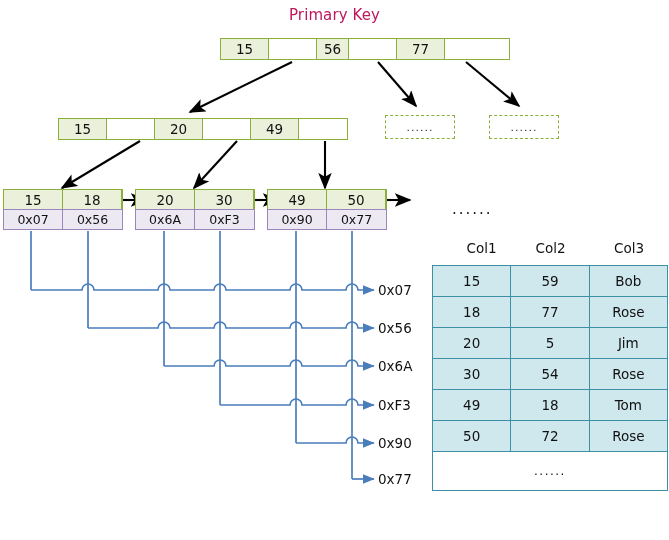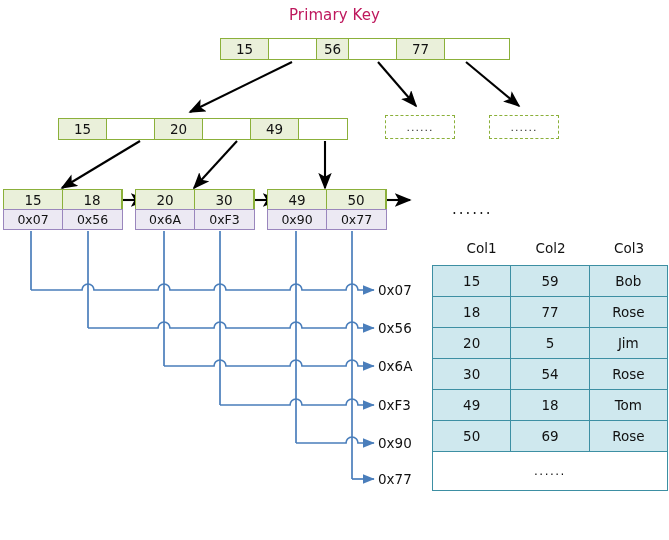--- a/index.html
+++ b/index.html
@@ -297,21 +297,21 @@
         <td>54</td>
         <td>Rose</td>
       </tr>
       <tr>
         <td>49</td>
         <td>18</td>
         <td>Tom</td>
       </tr>
       <tr>
         <td>50</td>
-        <td>69</td>
+        <td>72</td>
         <td>Rose</td>
       </tr>
       <tr>
         <td class="more" colspan="3">......</td>
       </tr>
     </tbody>
   </table>
 
 </div>
 

